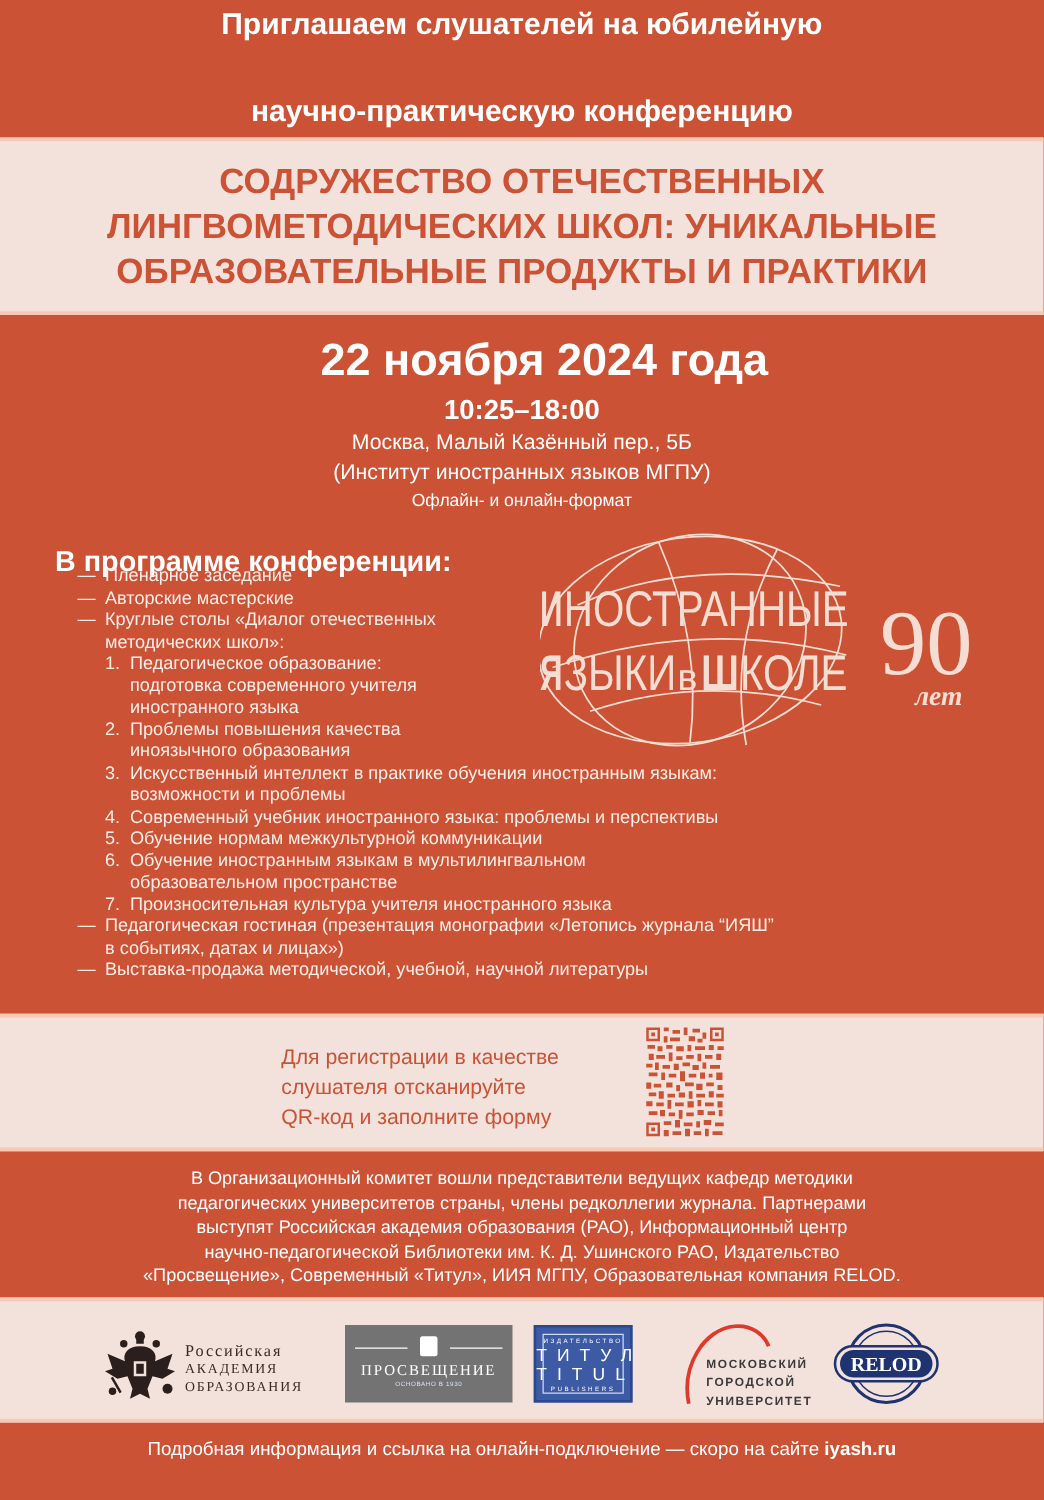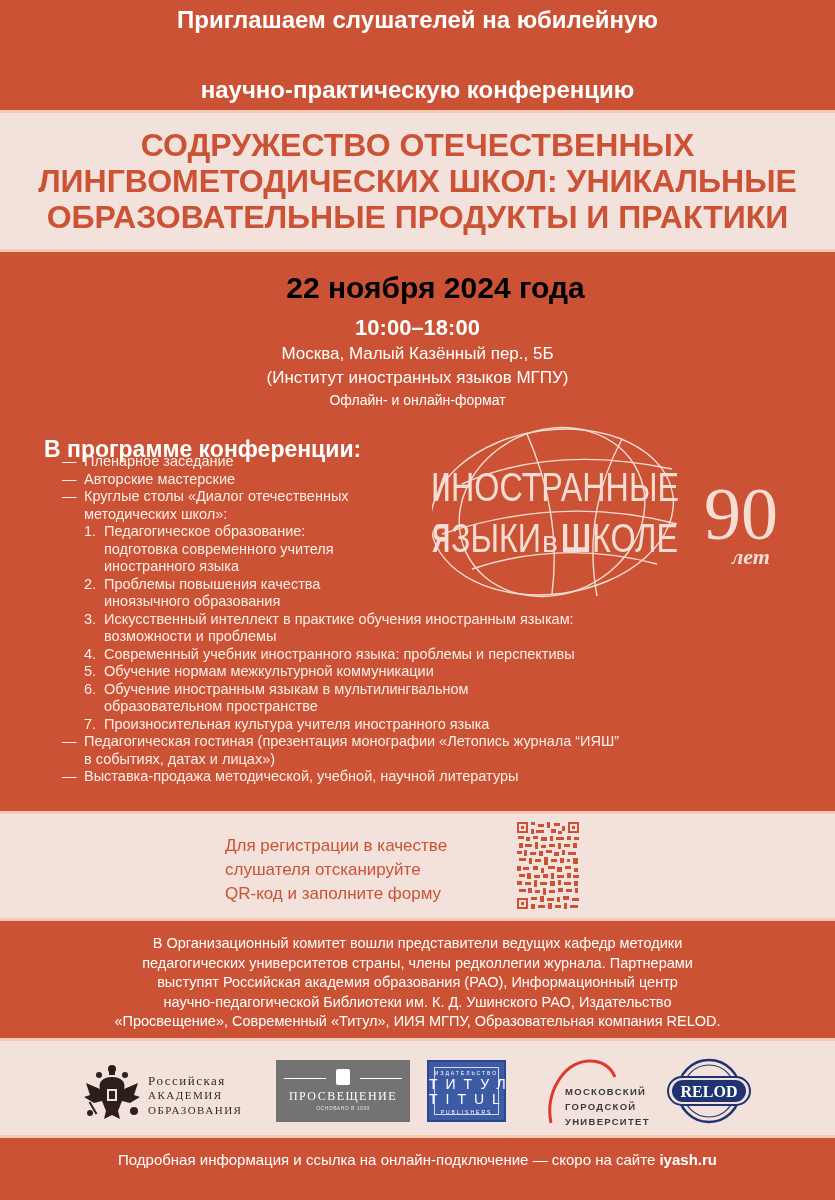--- a/index.html
+++ b/index.html
@@ -12,25 +12,25 @@
   }
   .band { position: absolute; left: 0; width: 835px; }
   .light { background: #f3e2dc; border-top: 3px solid #f6c9b4; border-bottom: 3px solid #f6c9b4; }
 
   
   #invite { top: 0; height: 110px; display: flex; flex-direction: column; justify-content: center; align-items: center; gap: 34px; }
   #invite .line { font-size: 24px; font-weight: bold; color: #ffffff; line-height: 36px; }
 
   
   #title-band { top: 110px; height: 142px; display: flex; flex-direction: column; justify-content: center; align-items: center; }
-  #title-band .tline { font-size: 32px; font-weight: bold; color: #cb5234; line-height: 36px; letter-spacing: 0px; text-align: center; }
+  #title-band .tline { font-size: 28px; font-weight: bold; color: #cb5234; line-height: 36px; letter-spacing: 0px; text-align: center; }
 
   
   #date-block { top: 262px; height: 150px; text-align: center; }
-  #date { font-size: 30px; font-weight: bold; color: #000000; line-height: 52px; padding-left: 36px; }
+  #date { font-size: 36px; font-weight: bold; color: #ffffff; line-height: 52px; padding-left: 36px; }
   #time { font-size: 22px; font-weight: bold; color: #fff; line-height: 28px; }
   #addr1, #addr2 { font-size: 17px; color: #fff; line-height: 24px; }
   #format { font-size: 14px; color: #fff; line-height: 20px; }
 
   
   #program-title { position: absolute; top: 436px; left: 44px; font-size: 23px; font-weight: bold; color: #fff; }
   #program-list { position: absolute; top: 453px; left: 62px; width: 600px; font-size: 14.5px; color: #fbeee8; line-height: 17.5px; }
   .dash-item { position: relative; padding-left: 22px; }
   .dash-item .dash { position: absolute; left: 0; top: 0; }
   .num-list { margin-left: 22px; }
@@ -79,21 +79,21 @@
 </div>
 
 <div class="band light" id="title-band">
   <div class="tline">СОДРУЖЕСТВО ОТЕЧЕСТВЕННЫХ</div>
   <div class="tline">ЛИНГВОМЕТОДИЧЕСКИХ ШКОЛ: УНИКАЛЬНЫЕ</div>
   <div class="tline">ОБРАЗОВАТЕЛЬНЫЕ ПРОДУКТЫ И ПРАКТИКИ</div>
 </div>
 
 <div class="band" id="date-block">
   <div id="date">22 ноября 2024 года</div>
-  <div id="time">10:00–18:00</div>
+  <div id="time">10:25–18:00</div>
   <div id="addr1">Москва, Малый Казённый пер., 5Б</div>
   <div id="addr2">(Институт иностранных языков МГПУ)</div>
   <div id="format">Офлайн- и онлайн-формат</div>
 </div>
 
 <div id="program-title">В программе конференции:</div>
 <div id="program-list">
   <div class="dash-item"><span class="dash">—</span><span>Пленарное заседание</span></div>
   <div class="dash-item"><span class="dash">—</span><span>Авторские мастерские</span></div>
   <div class="dash-item" style="width:350px"><span class="dash">—</span><span>Круглые столы «Диалог отечественных методических школ»:</span></div>

